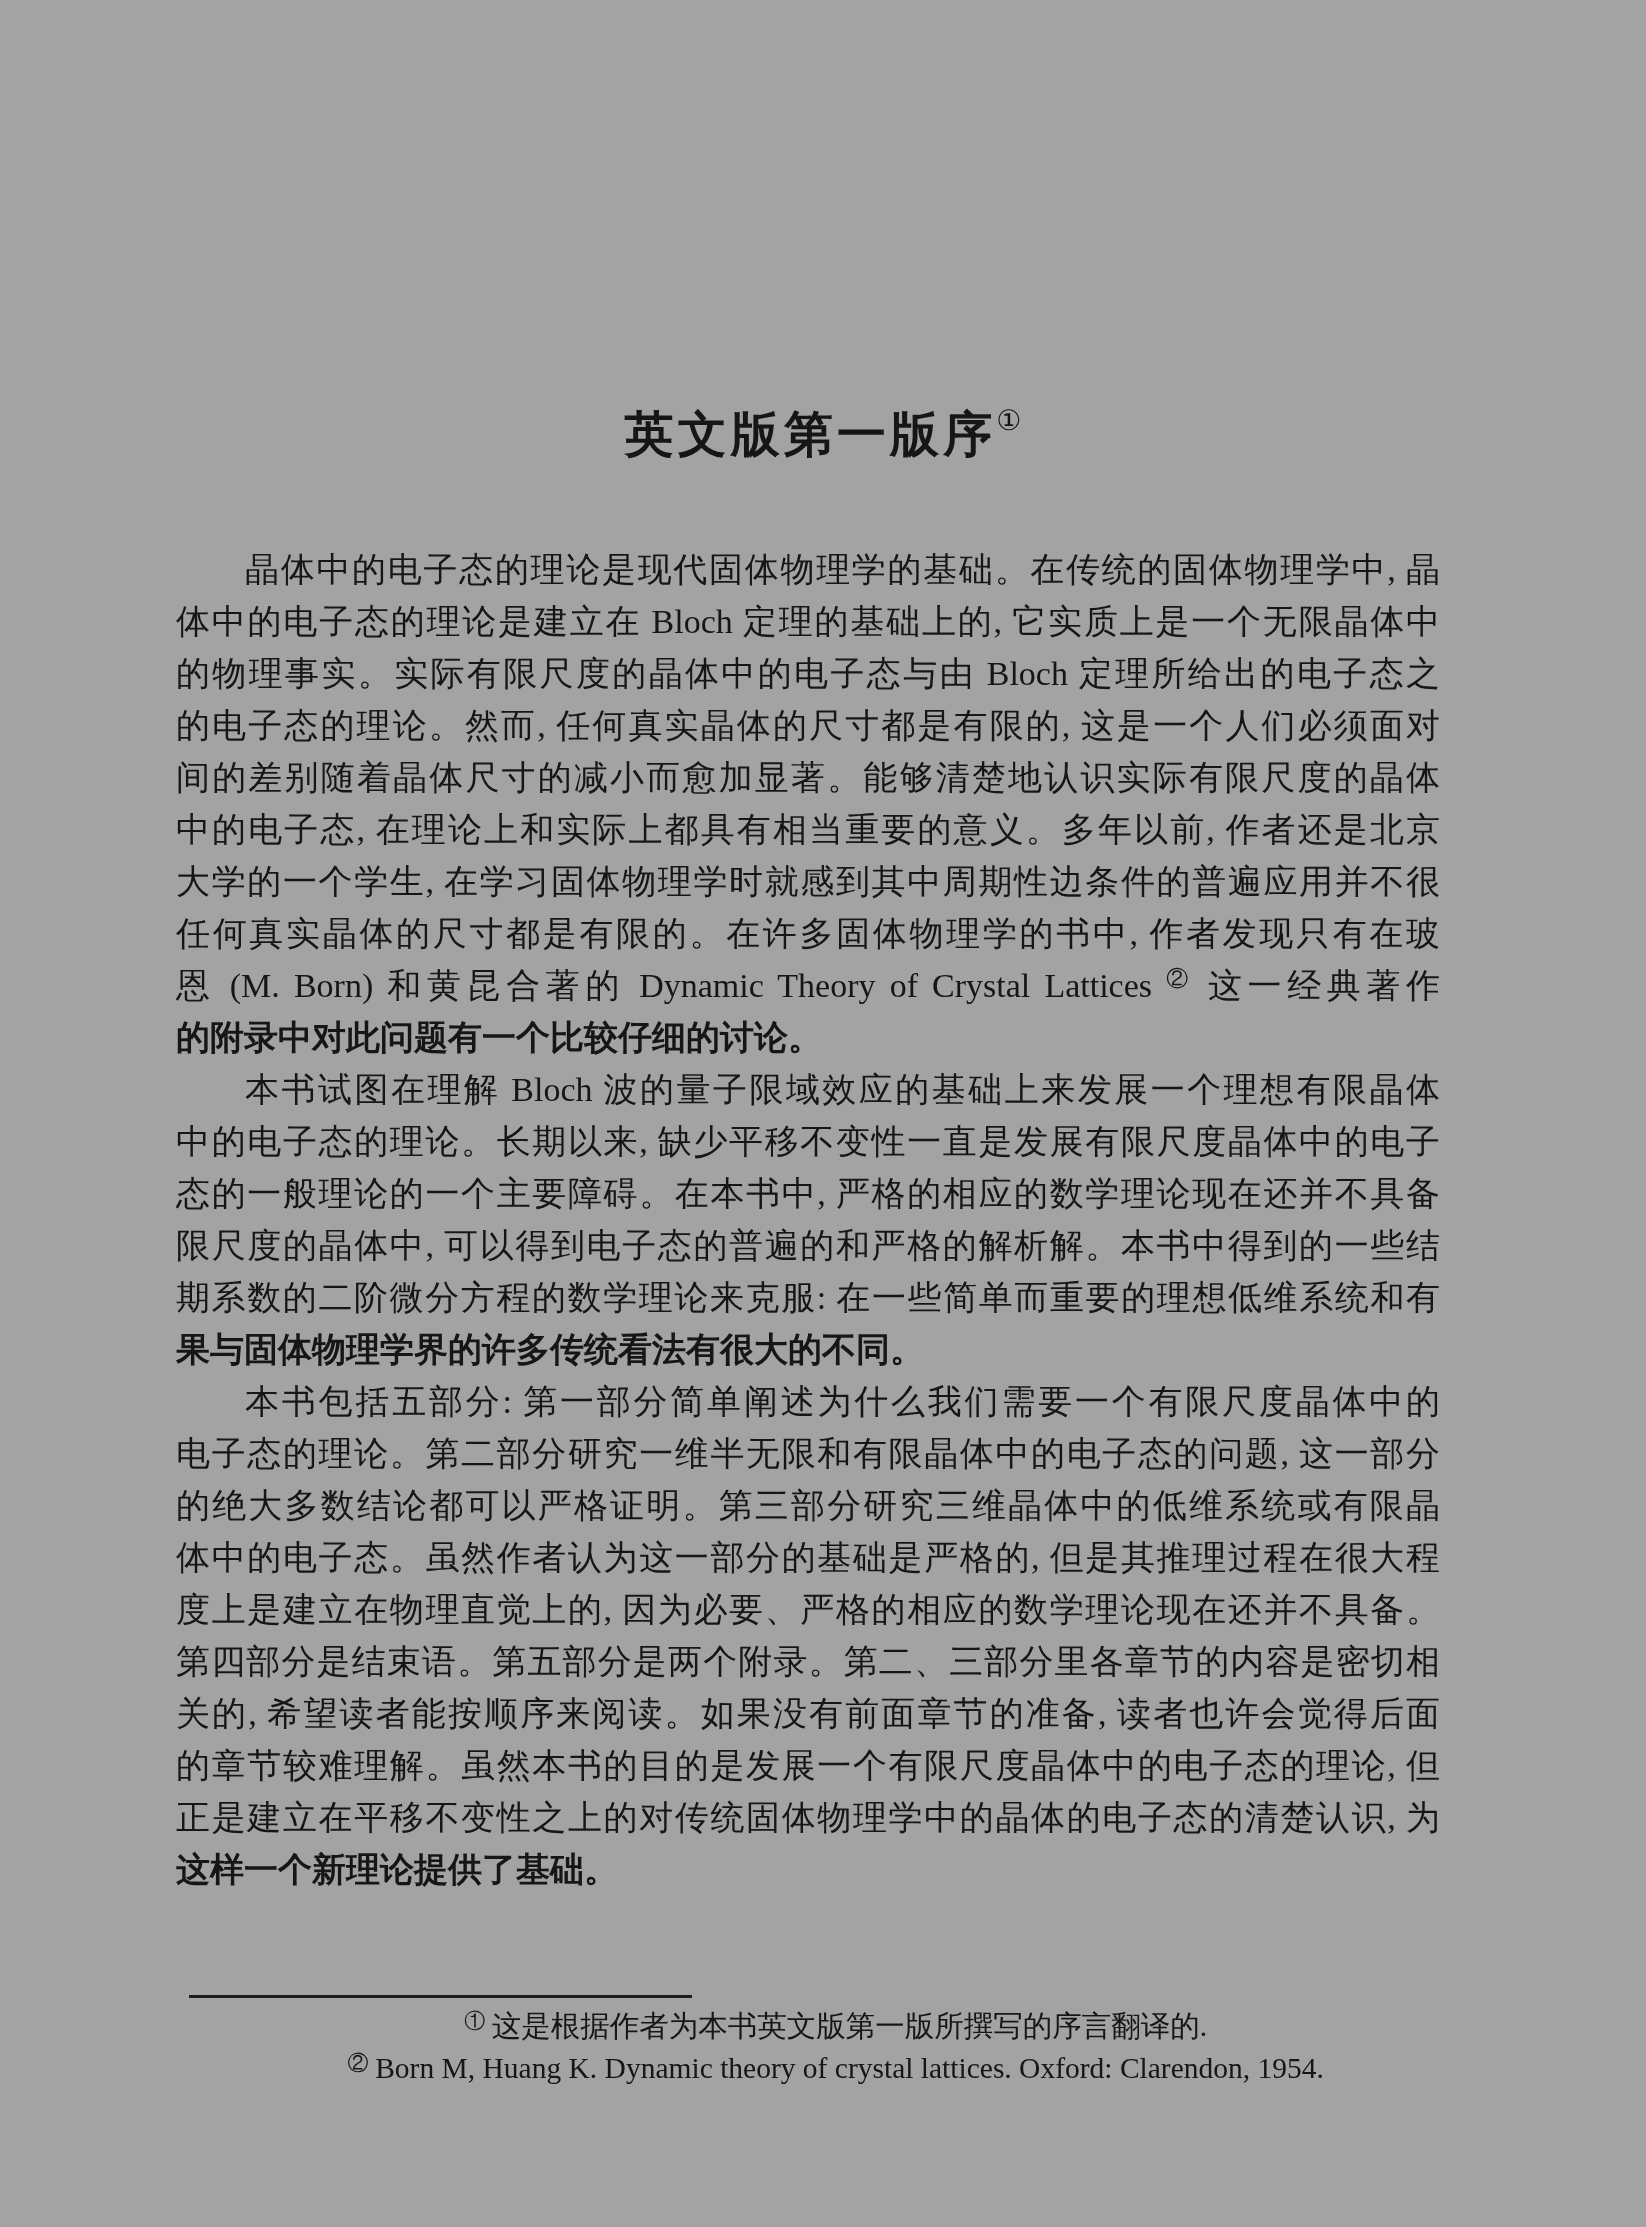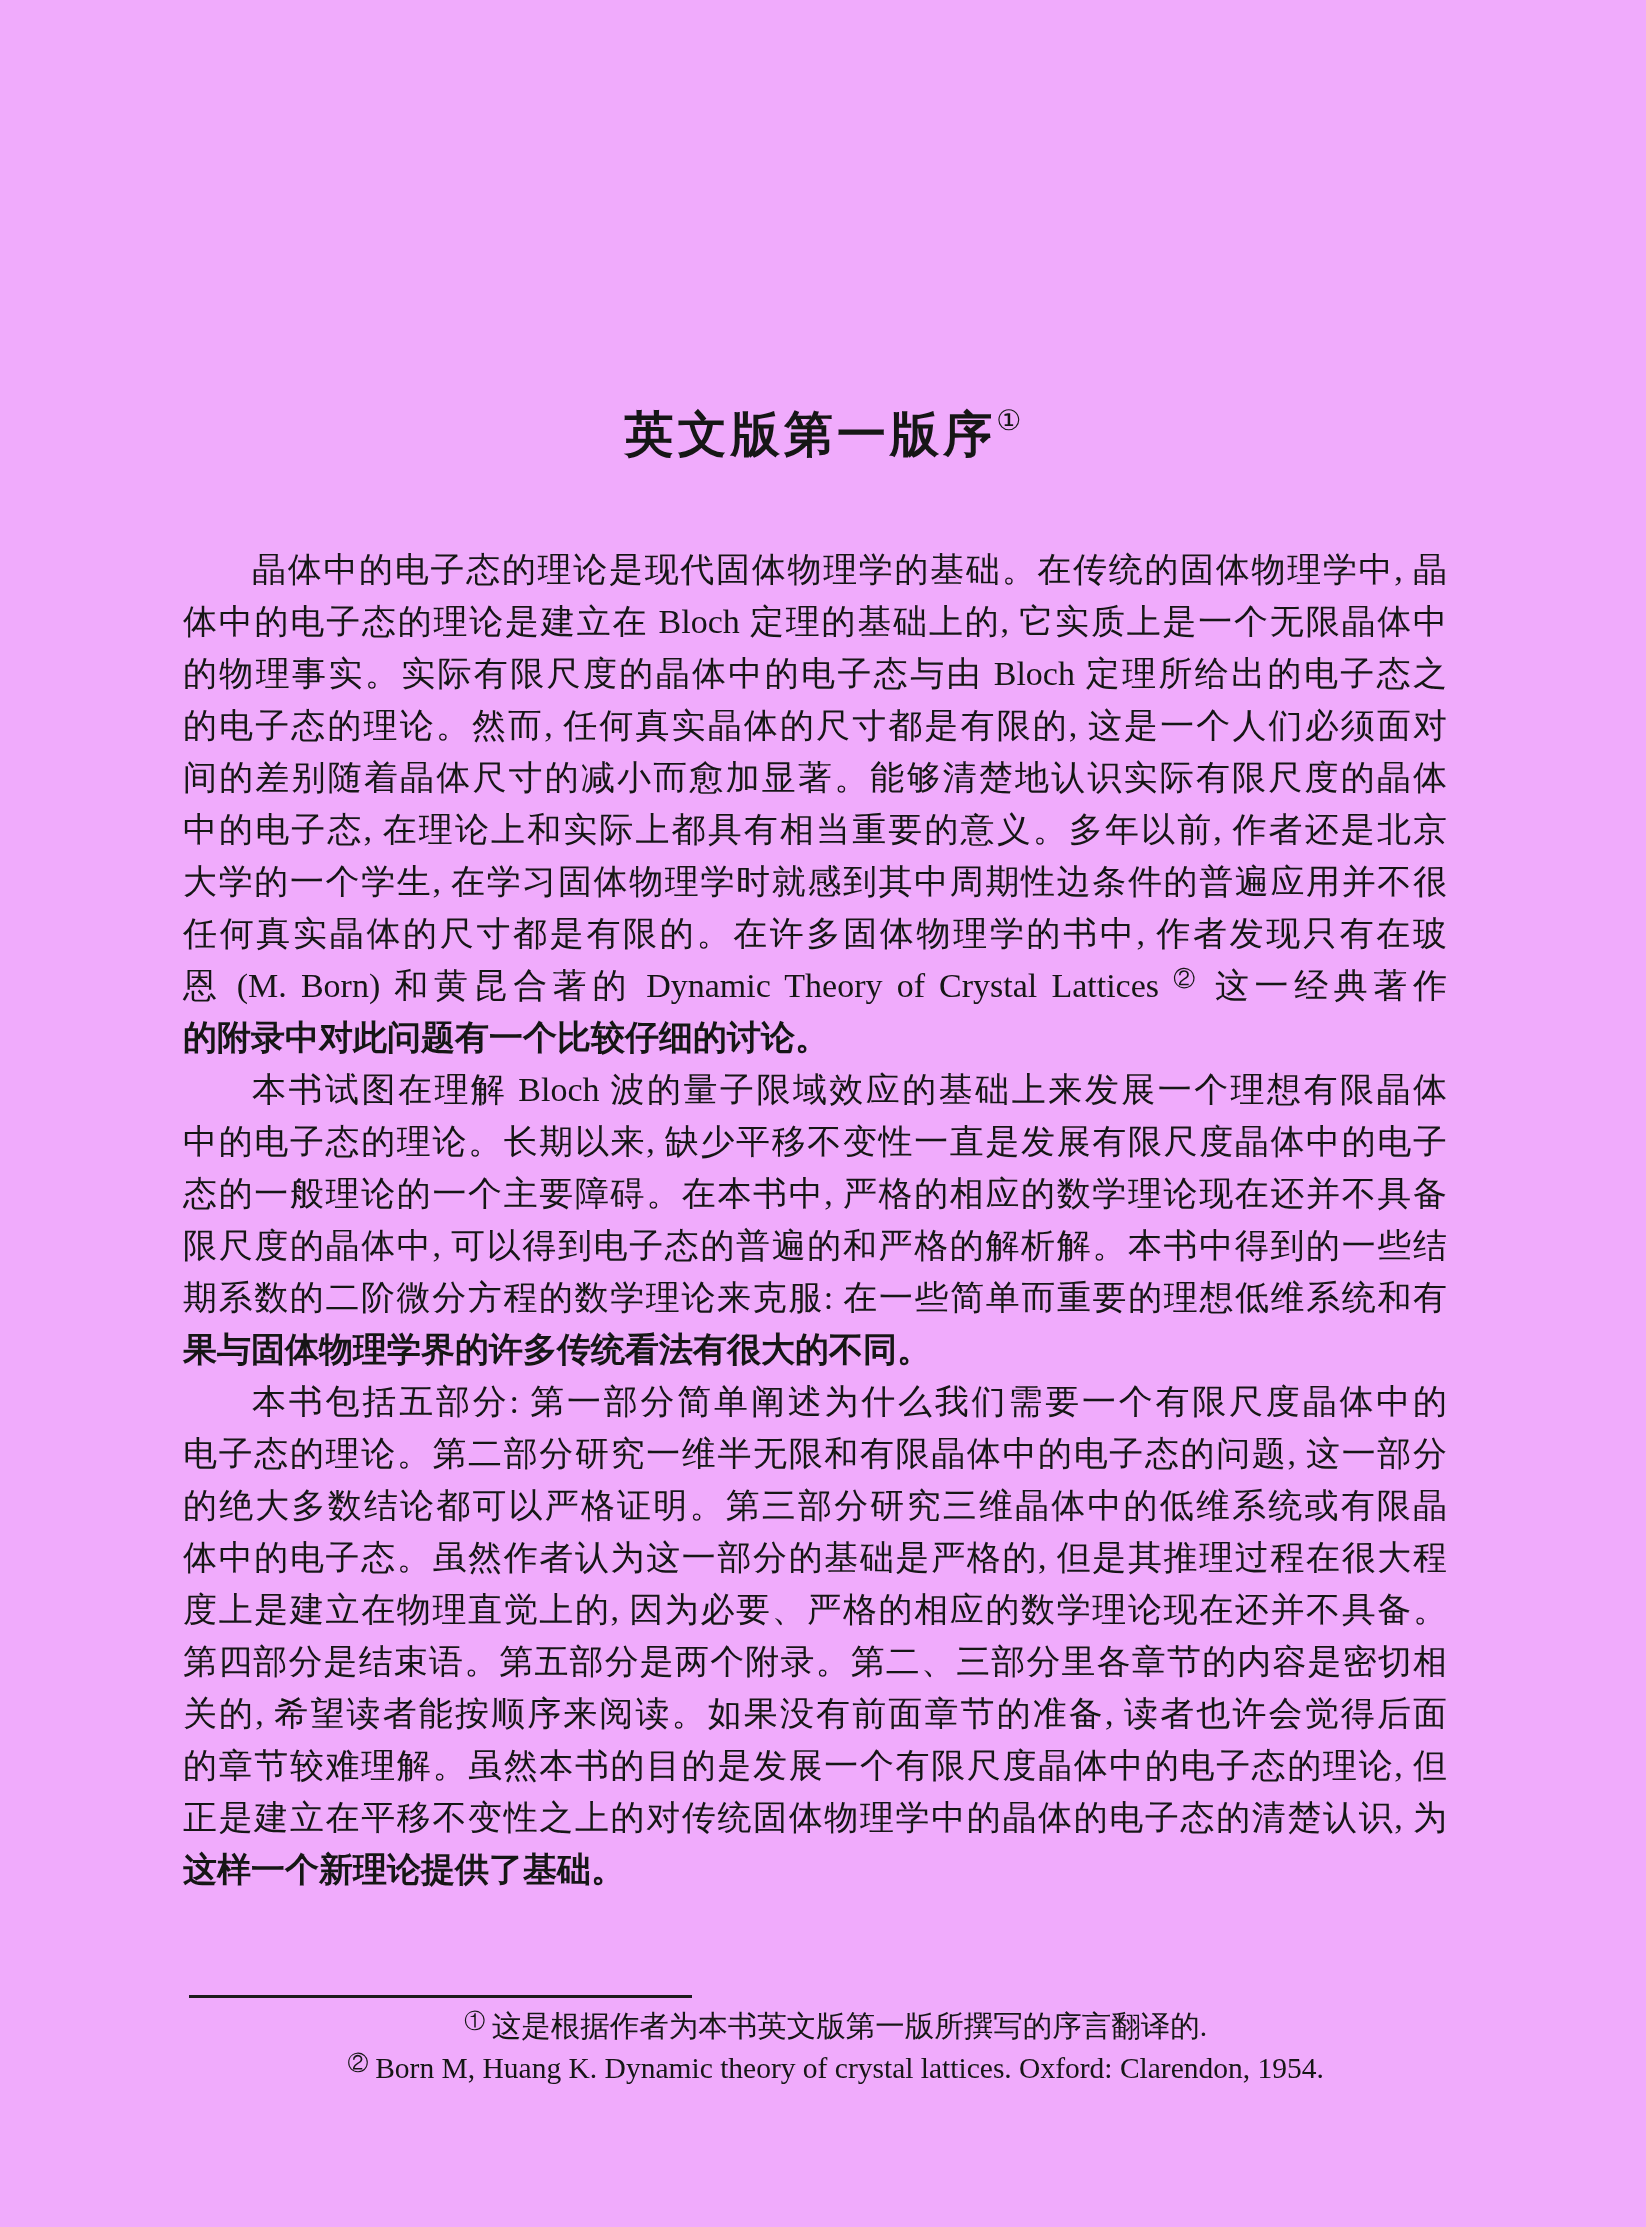--- a/index.html
+++ b/index.html
@@ -1,21 +1,21 @@
 <!DOCTYPE html>
 <html lang="zh" style="font-size:13px"><head>
 <meta charset="utf-8">
 <style>
   html, body { margin: 0; padding: 0; }
   body { background: #ffffff; }
   .page {
     position: relative;
     width: 1646px;
     height: 2227px;
-    background: #f0abfc;
+    background: #a3a3a3;
     color: #161616;
     overflow: hidden;
     font-family: "Liberation Serif", "DejaVu Serif", serif;
   }
   .doc-title {
     position: absolute;
     top: 369px;
     left: 0;
     width: 100%;
     text-align: center;
@@ -27,21 +27,21 @@
   }
   .title-sup {
     font-weight: 400;
     font-size: 28px;
     letter-spacing: 0;
     vertical-align: 21px;
   }
   .body-text {
     position: absolute;
     top: 544px;
-    left: 183px;
+    left: 176px;
     width: 1264px;
     font-size: 34px;
     line-height: 52px;
   }
   .line {
     text-align: justify;
     text-align-last: justify;
   }
   .line.para-first { text-indent: 69px; }
   .line.para-last  { text-align-last: left; font-weight: bold; }

